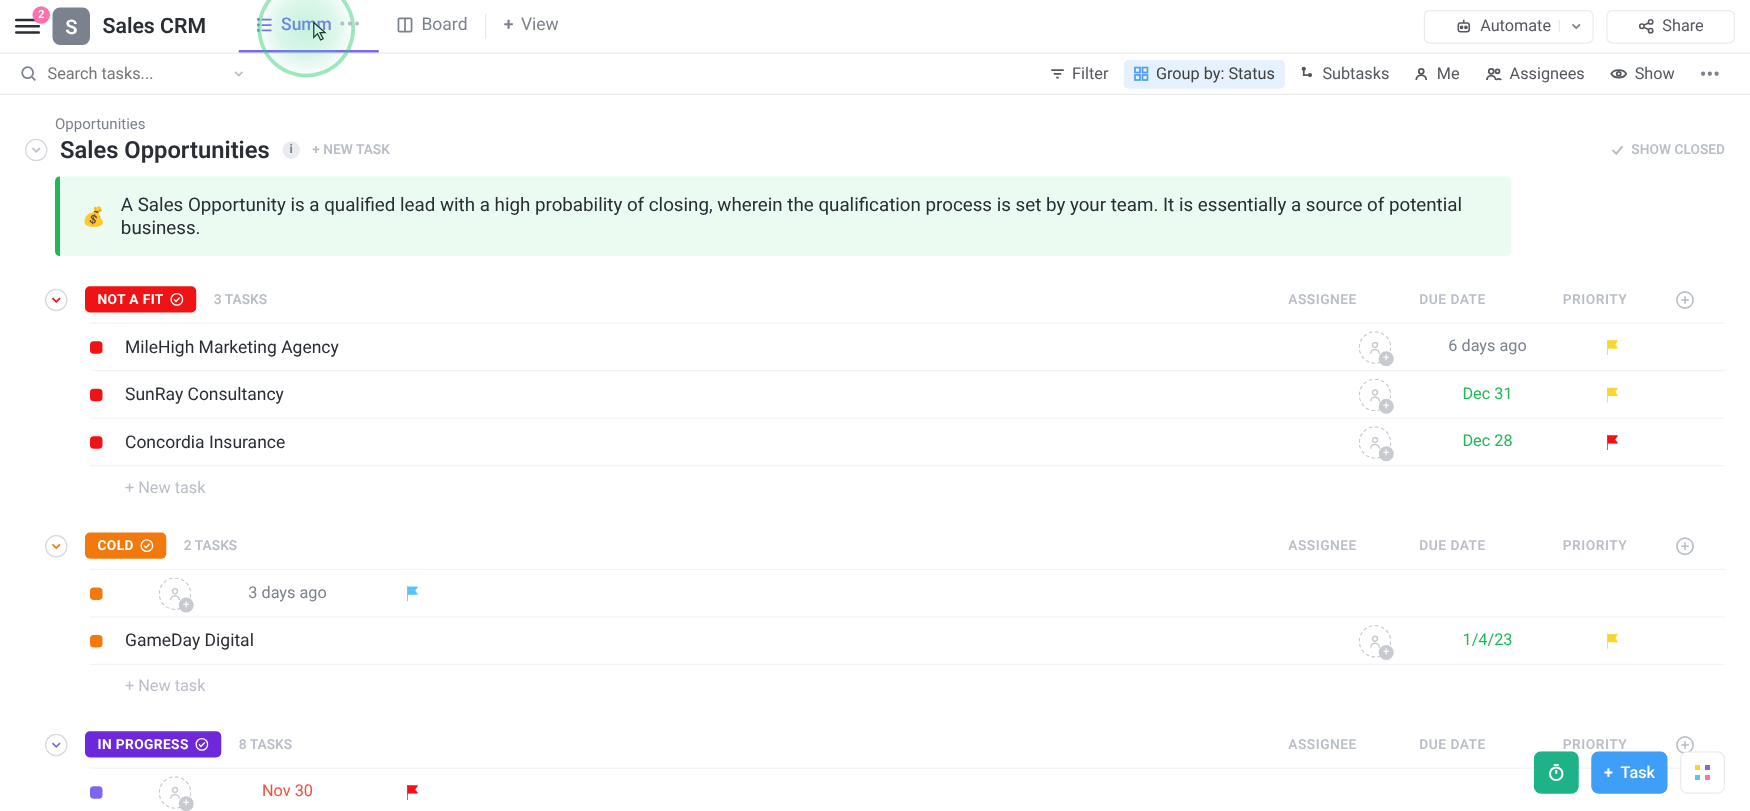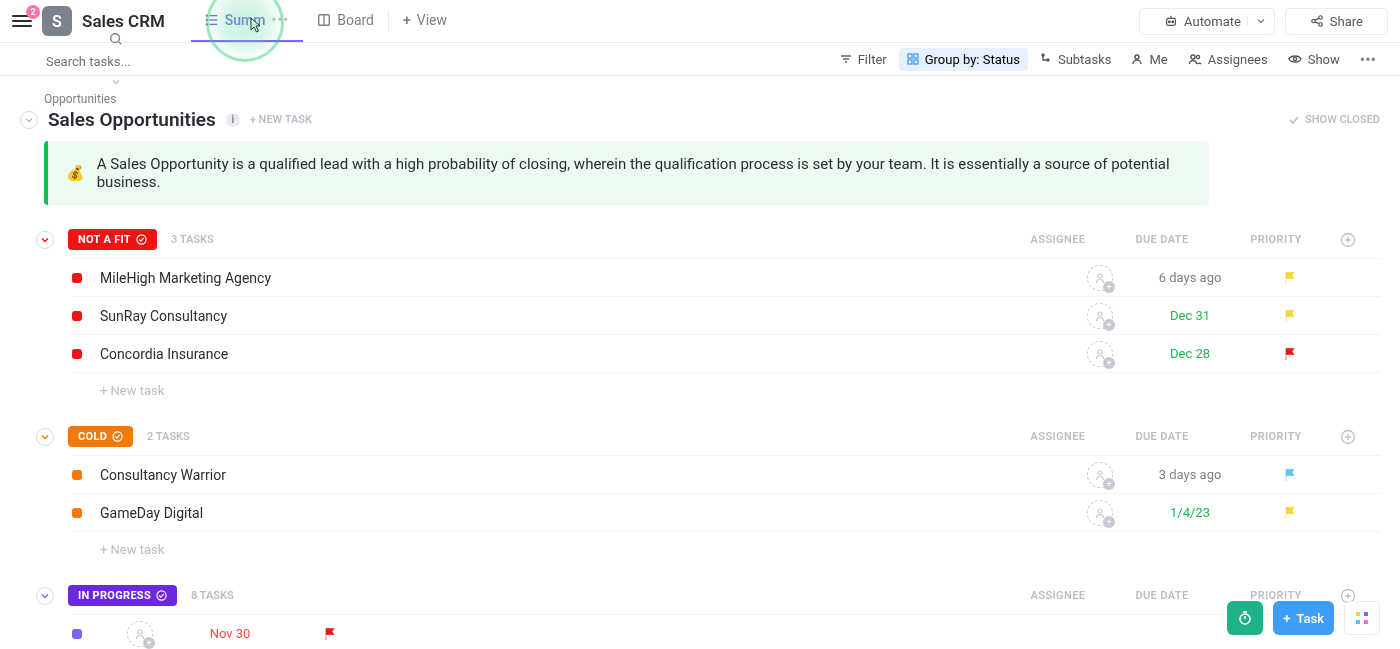--- a/index.html
+++ b/index.html
@@ -24,25 +24,25 @@
     .btn-outline .caret-box { border-left:1px solid #e9ebf0; padding:0 8px; display:flex; align-items:center; height:100%; }
 
     
     .highlight-circle { position:absolute; width:78px; height:78px; border-radius:50%;
       background: radial-gradient(circle, rgba(94,216,159,0.35) 0%, rgba(94,216,159,0.22) 45%, rgba(94,216,159,0.05) 70%, rgba(94,216,159,0) 80%);
       border:3px solid rgba(46,204,113,0.45);
       left:206px; top:-16px; pointer-events:none; z-index:50; }
 
     
     .toolbar { height:33px; border-bottom:1px solid #e9ebf0; display:flex; align-items:center; padding:0 16px; font-size:13px; color:#7c828d; }
-    .search-wrap { display:flex; align-items:center; gap:8px; width:200px;flex-direction:column; }
+    .search-wrap { display:flex; align-items:center; gap:8px; width:200px; }
     .search-wrap input { border:none; outline:none; font-size:13px; color:#292d34; width:140px; }
     .toolbar .spacer { flex:1; }
     .tool-item { display:flex; align-items:center; gap:6px; padding:4px 8px; cursor:pointer; color:#54575d; border-radius:4px; margin-left:4px; }
-    .tool-item.active { background:#e5f1fe; color:#000000; }
+    .tool-item.active { background:#e5f1fe; color:#404040; }
 
     
     .content { padding:10px 20px 0 20px; height:calc(100% - 76px); overflow:auto; }
     .crumb { font-size:12px; color:#7c828d; margin:6px 0 2px 24px; }
     .section-header { display:flex; align-items:center; gap:10px; margin-bottom:10px; }
     .chev-circle { width:18px; height:18px; border:1px solid #d7d9de; border-radius:50%; display:flex; align-items:center; justify-content:center; color:#b9bec7; font-size:9px; cursor:pointer; }
     .section-title { font-size:19px; font-weight:600; }
     .info-dot { width:14px; height:14px; border-radius:50%; background:#e9ebf0; color:#7c828d; font-size:10px; display:flex; align-items:center; justify-content:center; font-weight:700; }
     .new-task-link { font-size:11px; font-weight:600; color:#b9bec7; cursor:pointer; }
     .show-closed { font-size:11px; font-weight:600; color:#b9bec7; display:flex; align-items:center; gap:5px; cursor:pointer; }
@@ -359,21 +359,20 @@
     <div class="col-h col-add">
       <svg width="16" height="16" viewBox="0 0 16 16">
               <circle cx="8" cy="8" r="6.5" fill="none" stroke="#b9bec7" stroke-width="1.3"></circle>
               <line x1="8" y1="5" x2="8" y2="11" stroke="#b9bec7" stroke-width="1.3"></line>
               <line x1="5" y1="8" x2="11" y2="8" stroke="#b9bec7" stroke-width="1.3"></line>
             </svg>
     </div>
         </div>
         <div class="task-row">
       <span class="task-dot" style="background:#f27a0c"></span>
-      <span class="task-name">Consultancy Warrior</span>
       <span class="assignee">
         <span class="assignee-avatar">
           <svg width="12" height="12" viewBox="0 0 12 12" fill="none" stroke="#c7cad1" stroke-width="1.2">
                 <circle cx="6" cy="4" r="2"></circle>
                 <path d="M2.5 11a3.5 3.5 0 0 1 7 0"></path>
               </svg>
           <span class="plus">+</span>
         </span>
       </span>
       <span class="due gray">3 days ago</span>

